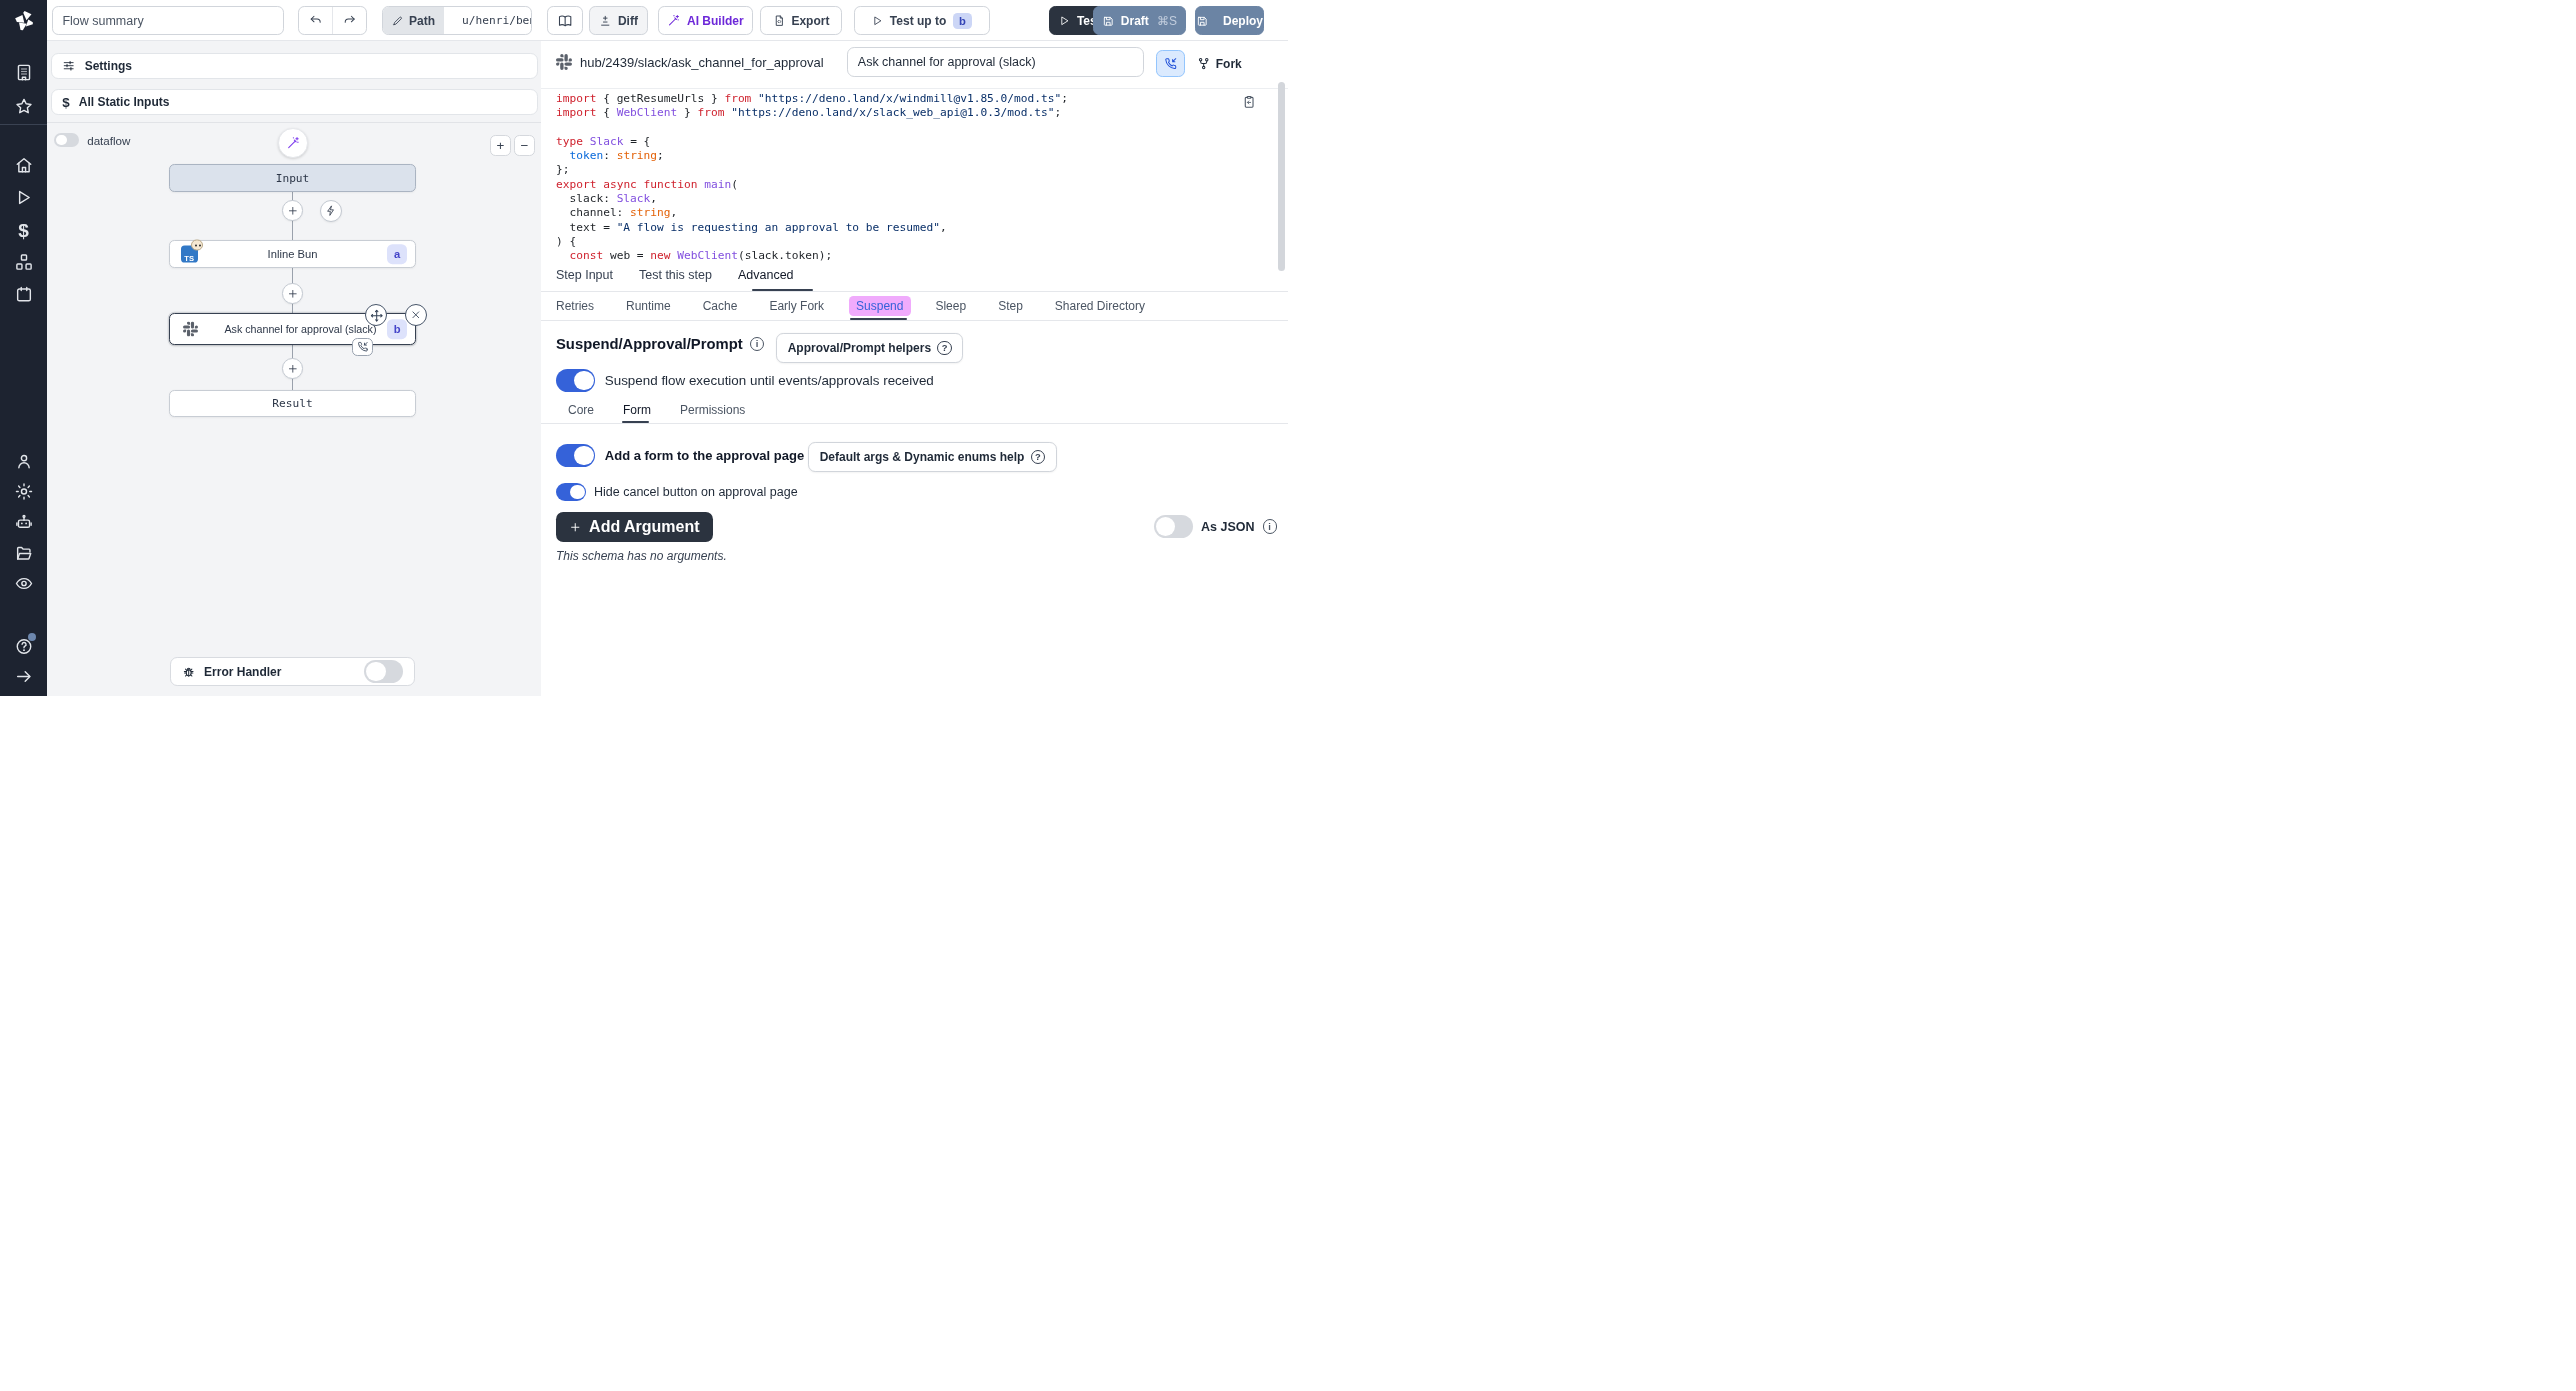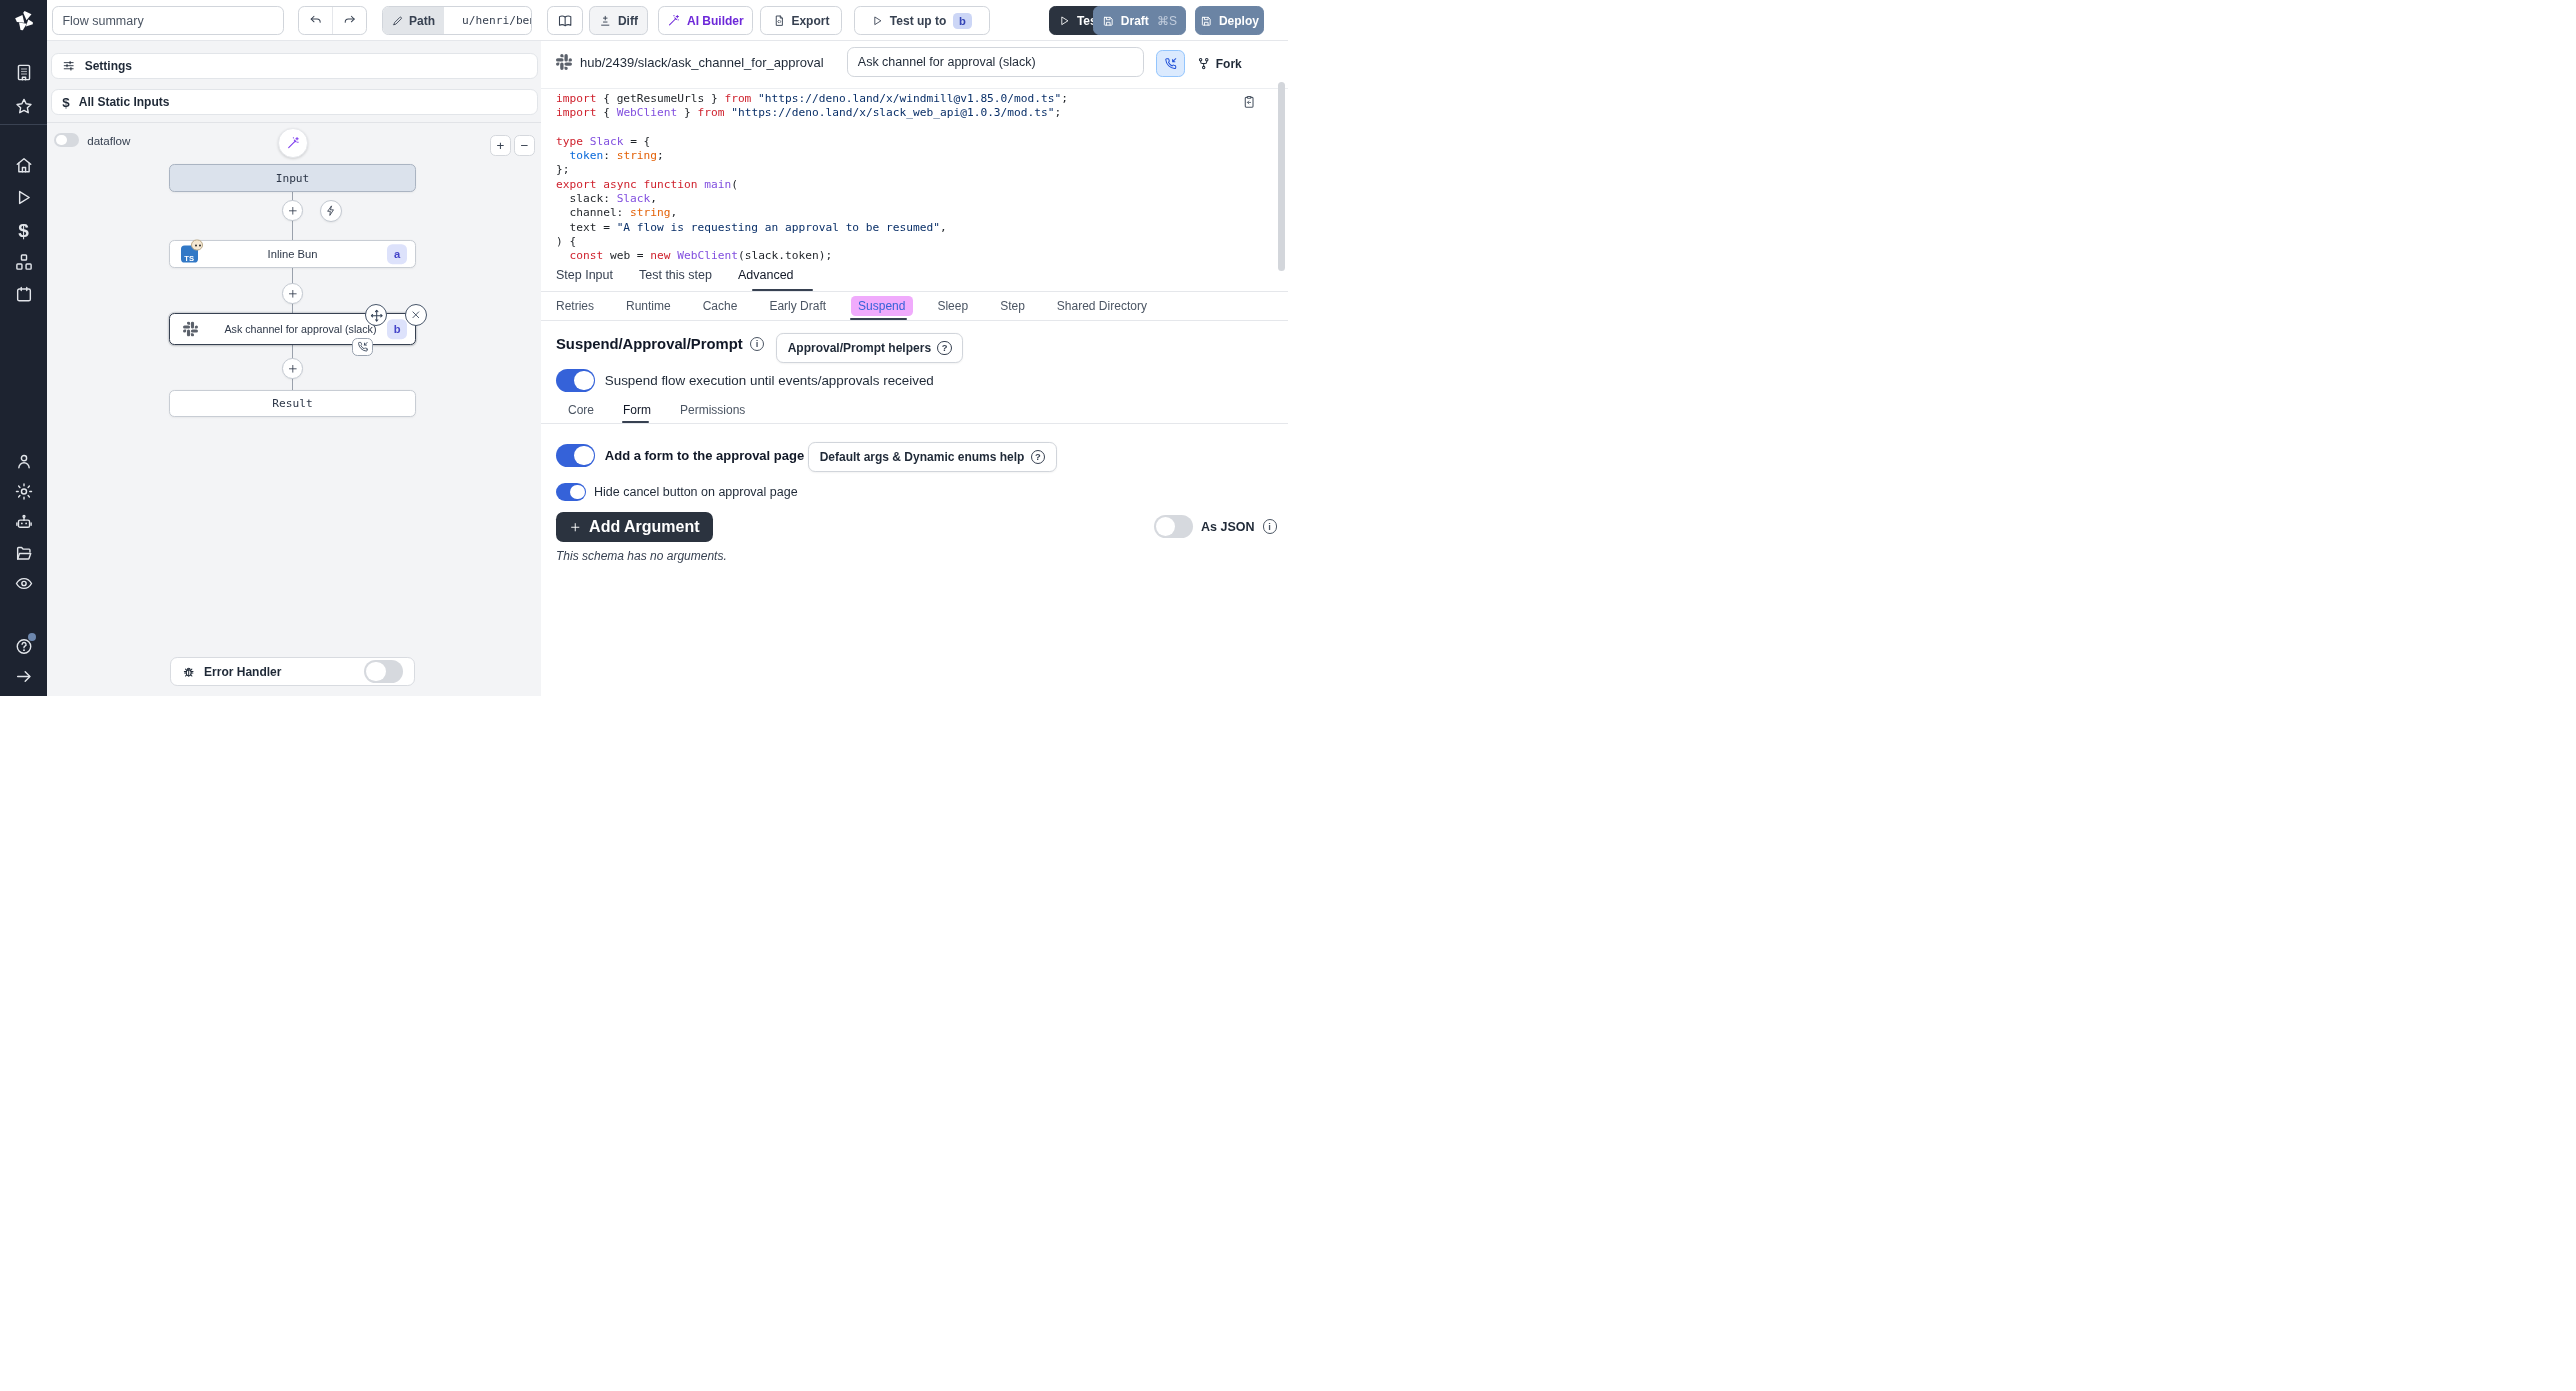--- a/index.html
+++ b/index.html
@@ -259,21 +259,21 @@
 
   <div class="tb btn btn-slate" style="left:1046px;width:93px;">
     <svg class="ic" width="12.5" height="12.5" viewBox="0 0 24 24">
         <path d="M5 4.5h11L19.5 8v10.5a1 1 0 0 1-1 1h-13a1 1 0 0 1-1-1v-13a1 1 0 0 1 1-1z"></path>
         <path d="M8.5 4.5V9h7V4.5M8.5 19.5V14h7v5.5"></path>
       </svg>
     <span>Draft</span>
     <span class="kbd">⌘S</span>
   </div>
 
-  <div class="tb btn btn-slate" style="left:1148px;width:69px;">
+  <div class="tb btn btn-slate" style="left:1148px;width:69px;justify-content:space-between;">
     <svg class="ic" width="12.5" height="12.5" viewBox="0 0 24 24">
         <path d="M5 4.5h11L19.5 8v10.5a1 1 0 0 1-1 1h-13a1 1 0 0 1-1-1v-13a1 1 0 0 1 1-1z"></path>
         <path d="M8.5 4.5V9h7V4.5M8.5 19.5V14h7v5.5"></path>
       </svg>
     <span>Deploy</span>
   </div>
 </div>
 
 <div id="flowpanel">
   <div class="card" style="top:11.6px;height:26px;">
@@ -434,21 +434,21 @@
     <span class="tab">Test this step</span>
     <span class="tab" style="color:#111827;">Advanced</span>
   </div>
   <div class="underline-dark" style="left:211px;top:248px;width:61px;"></div>
 
   <div class="row-border" style="top:279px;"></div>
   <div class="tabs" style="left:15px;top:258px;gap:32px;font-size:12px;">
     <span class="tab">Retries</span>
     <span class="tab">Runtime</span>
     <span class="tab">Cache</span>
-    <span class="tab">Early Draft</span>
+    <span class="tab">Early Fork</span>
     <span class="tab suspend-pill">Suspend</span>
     <span class="tab">Sleep</span>
     <span class="tab">Step</span>
     <span class="tab">Shared Directory</span>
   </div>
   <div class="underline-dark" style="left:309px;top:277px;width:57px;"></div>
 
   <div class="h-section">
     <span>Suspend/Approval/Prompt</span>
     <i class="circle-glyph" style="color:#4b5563;font-weight:600;">i</i>

